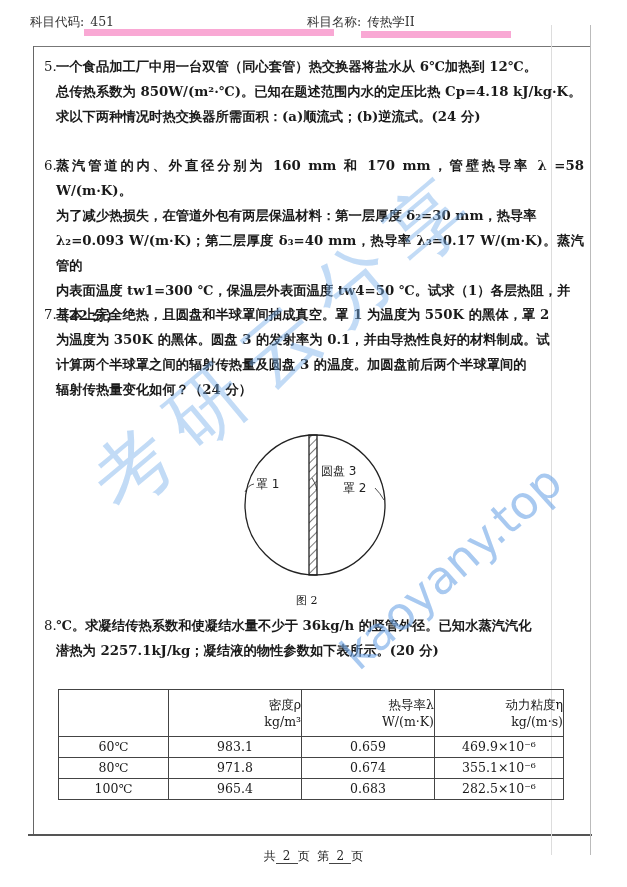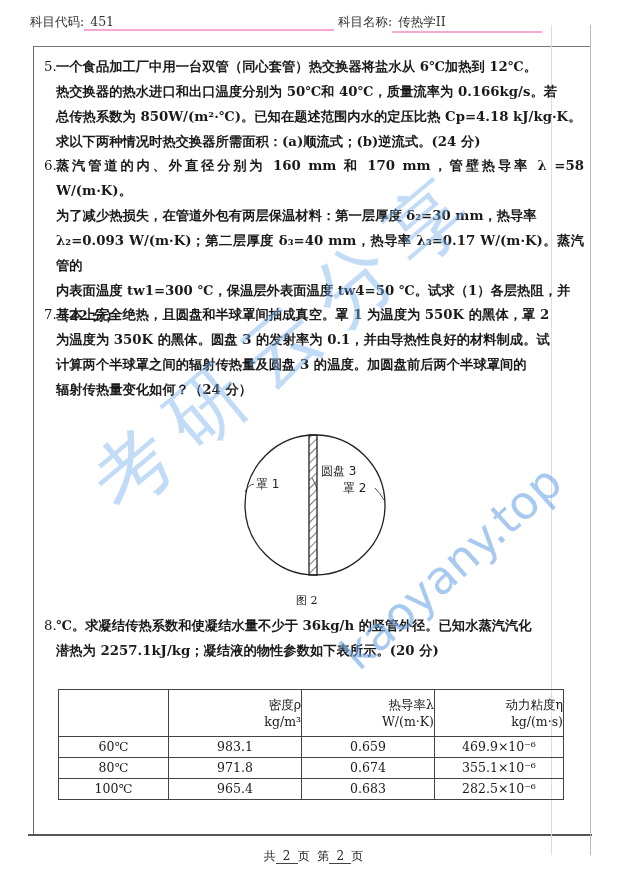--- a/index.html
+++ b/index.html
@@ -6,24 +6,24 @@
   body {
     width: 627px; height: 887px; position: relative; overflow: hidden;
     background: #ffffff;
     font-family: "DejaVu Serif", "Liberation Serif", serif;
     color: #1a1a1a;
   }
   .page { position: absolute; left: 0; top: 0; width: 627px; height: 887px; }
 
   
   .hdr { position: absolute; top: 14px; font-size: 12.5px; color: #333; }
-  .hdr .u { display: inline-block; border-bottom: 2px solid #f9a8d4; padding: 0 4px 0 6px; }
+  .hdr .u { display: inline-block; border-bottom: 7px solid #f9a8d4; padding: 0 4px 0 6px; }
   .hdr-left { left: 30px; }
   .hdr-left .u { width: 240px; }
-  .hdr-right { left: 338px; }
+  .hdr-right { left: 307px; }
   .hdr-right .u { width: 140px; }
 
   
   .frame-top { position: absolute; left: 33px; top: 46px; width: 558px; border-top: 1px solid #777; }
   .frame-left { position: absolute; left: 33px; top: 46px; height: 789px; border-left: 1px solid #666; }
   .frame-bottom { position: absolute; left: 28px; top: 834px; width: 564px; border-top: 2px solid #555; }
   .frame-right { position: absolute; left: 590px; top: 25px; height: 830px; border-left: 1px solid #bbb; }
   .scan-line { position: absolute; left: 551px; top: 25px; height: 830px; border-left: 1px solid #ddd; }
 
   
@@ -69,21 +69,20 @@
   <div class="frame-top"></div>
   <div class="frame-left"></div>
   <div class="frame-bottom"></div>
   <div class="frame-right"></div>
   <div class="scan-line"></div>
 
   <div class="q q5">
     <div class="num">5.</div>
     <div class="body">
       <div>一个食品加工厂中用一台双管（同心套管）热交换器将盐水从 6℃加热到 12℃。</div>
-      <div>热交换器的热水进口和出口温度分别为 50℃和 40℃，质量流率为 0.166kg/s。若</div>
       <div>总传热系数为 850W/(m²·℃)。已知在题述范围内水的定压比热 Cp=4.18 kJ/kg·K。</div>
       <div>求以下两种情况时热交换器所需面积：(a)顺流式；(b)逆流式。(24 分)</div>
     </div>
   </div>
 
   <div class="q q6">
     <div class="num">6.</div>
     <div class="body">
       <div>蒸汽管道的内、外直径分别为 160 mm 和 170 mm，管壁热导率 λ =58 W/(m·K)。</div>
       <div>为了减少热损失，在管道外包有两层保温材料：第一层厚度 δ₂=30 mm，热导率</div>

